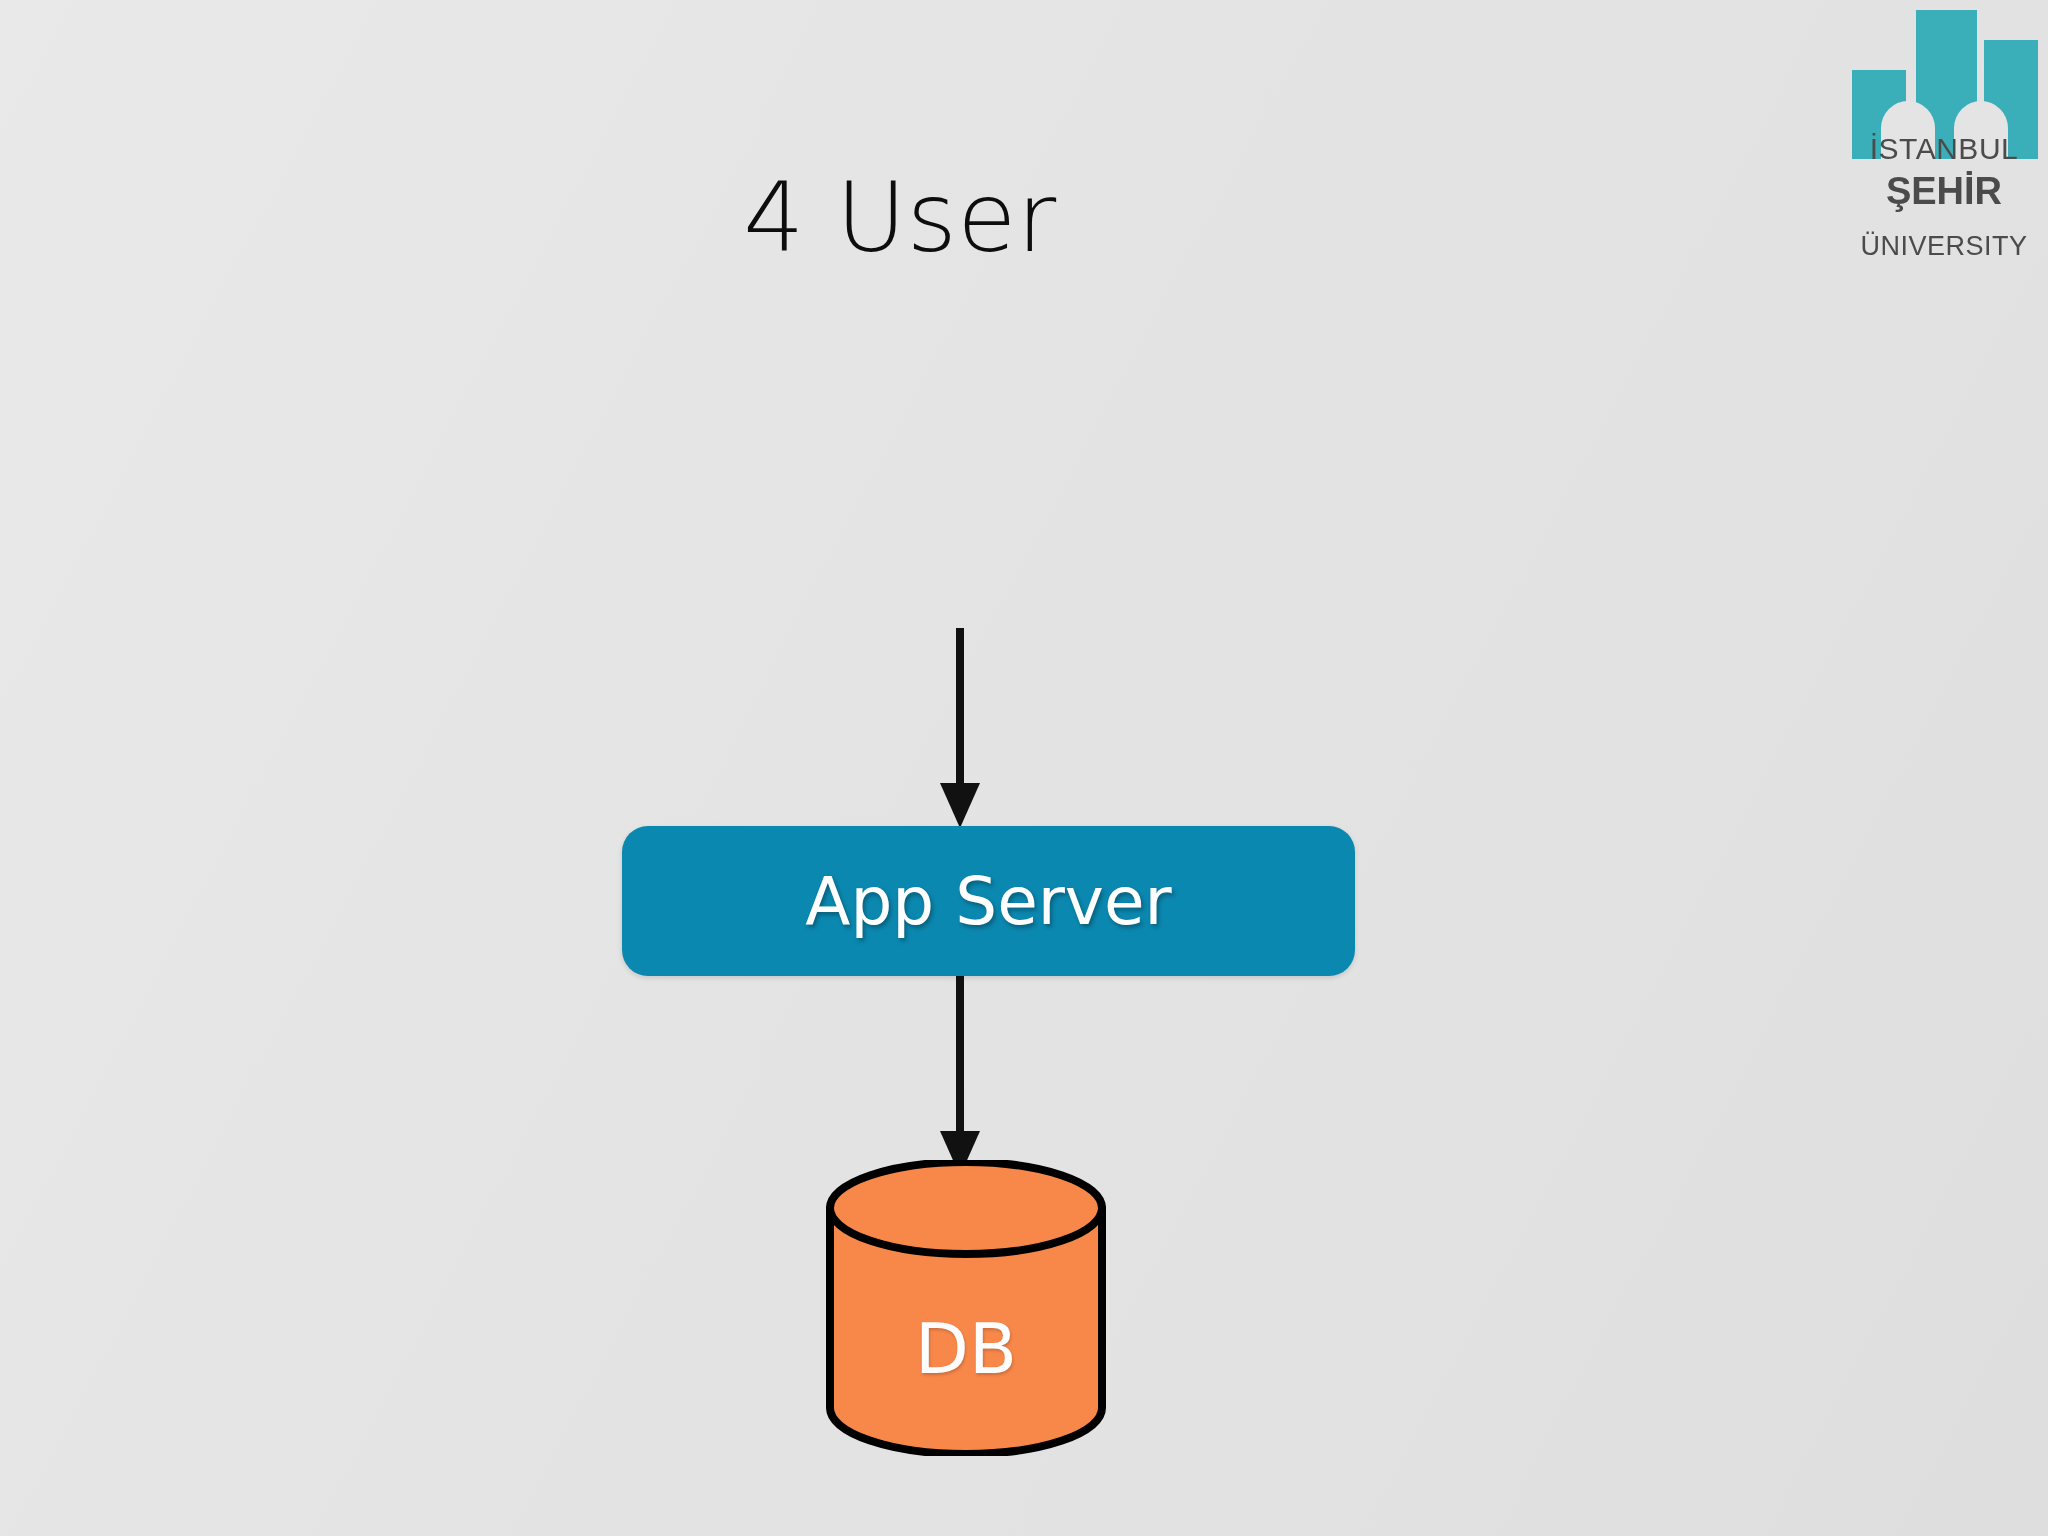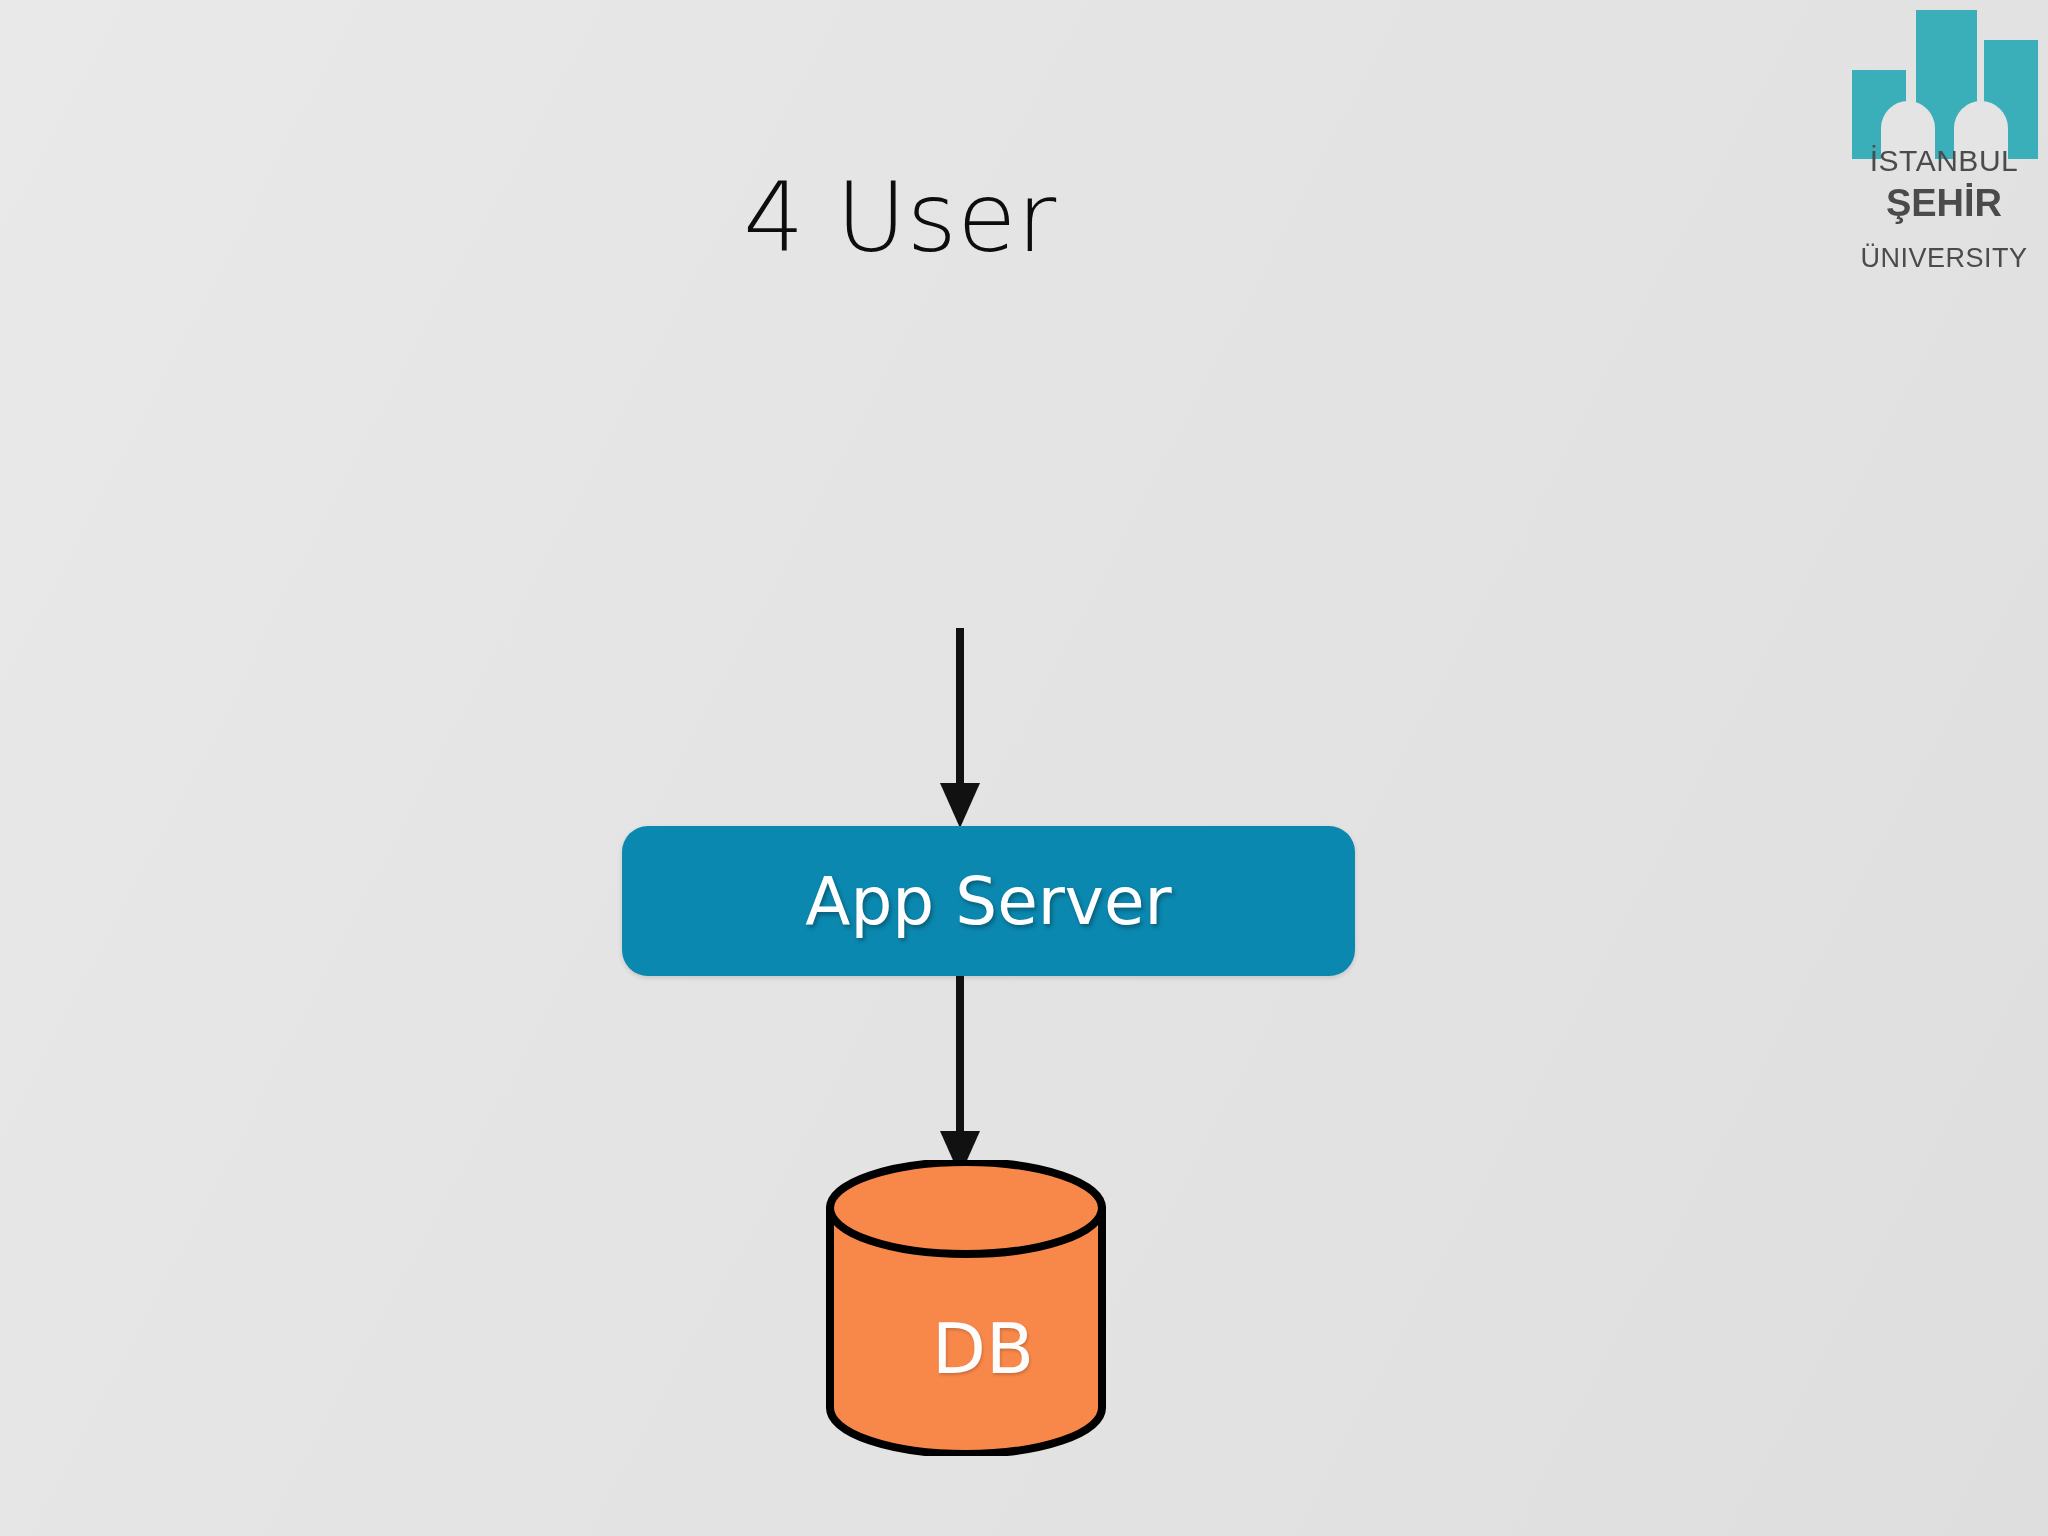--- a/index.html
+++ b/index.html
@@ -46,21 +46,21 @@
   #logo-mark {
     position: absolute;
     left: 0;
     top: 0;
     width: 200px;
     height: 160px;
   }
   #logo-text {
     position: absolute;
     left: 0;
-    top: 140px;
+    top: 128px;
     width: 200px;
     text-align: center;
     color: #4b4b4b;
     font-family: "Liberation Sans", sans-serif;
   }
   .logo-line1 {
     font-size: 30px;
     letter-spacing: 0.5px;
     line-height: 34px;
     font-weight: 400;
@@ -118,21 +118,21 @@
   
   #node-db {
     position: absolute;
     left: 820px;
     top: 1160px;
     width: 292px;
     height: 296px;
   }
   #db-label {
     position: absolute;
-    left: 17px;
+    left: 0;
     top: 148px;
     width: 292px;
     text-align: center;
     color: #fdfdfd;
     font-family: "DejaVu Sans", sans-serif;
     font-size: 70px;
     font-weight: 400;
     text-shadow: 1px 2px 3px rgba(0,0,0,0.18);
     pointer-events: none;
   }

